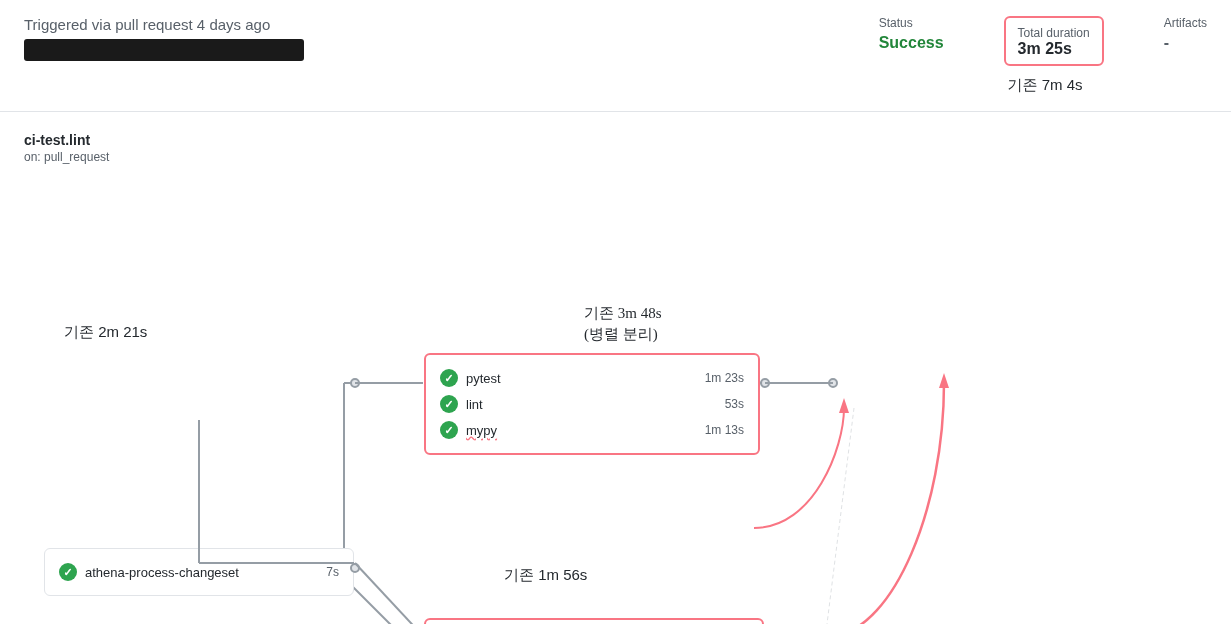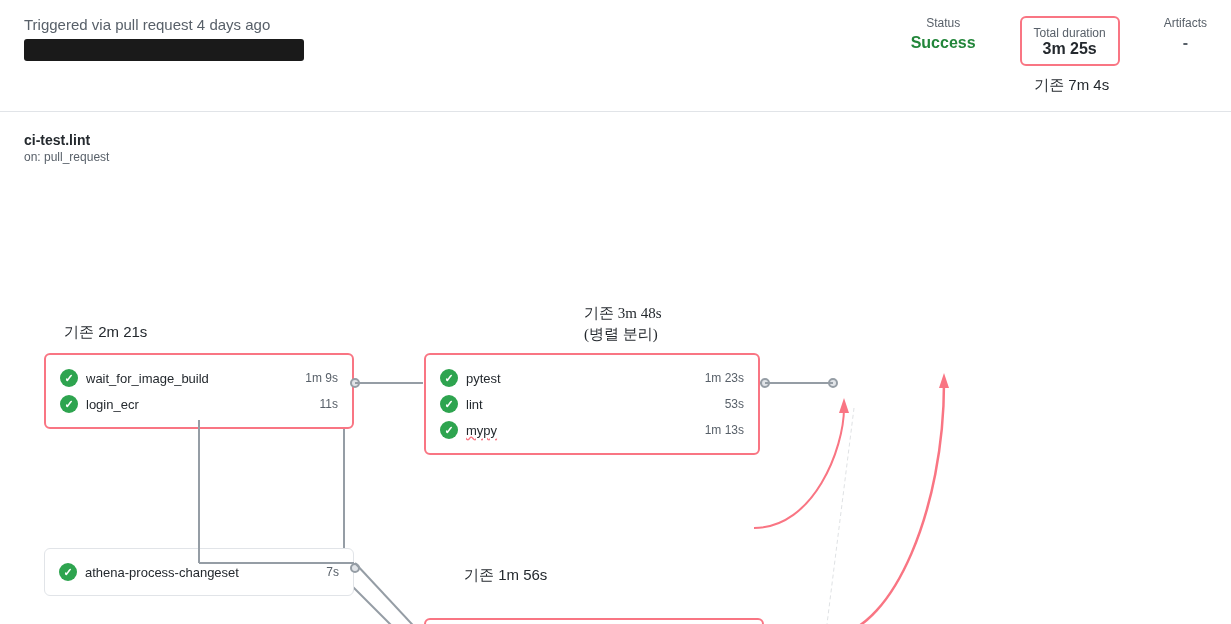--- a/index.html
+++ b/index.html
@@ -30,23 +30,22 @@
 
     .trigger-bar {
       background: #1a1a1a;
       height: 22px;
       width: 280px;
       border-radius: 3px;
     }
 
     .header-meta {
       display: flex;
-      gap: 44px;
+      gap: 60px;
       align-items: flex-start;
-      text-align: center;
     }
 
     .meta-item {
       display: flex;
       flex-direction: column;
       gap: 4px;
     }
 
     .meta-label {
       font-size: 12px;
@@ -240,32 +239,20 @@
 
       <path d="M 730 340 C 790 340, 820 260, 820 220" stroke="#f97583" stroke-width="2" fill="none" stroke-dasharray="none"></path>
       <polygon points="820,210 815,225 825,225" fill="#f97583"></polygon>
 
       <line x1="730" y1="460" x2="800" y2="460" stroke="#959da5" stroke-width="2"></line>
       <line x1="800" y1="460" x2="830" y2="220" stroke="#959da5" stroke-width="1" stroke-dasharray="4,3" opacity="0.3"></line>
     </svg>
 
     <div class="annot" style="left: 40px; top: 135px;">기존 2m 21s</div>
 
-    <div class="job-box highlighted" style="left: 20px; top: 165px; width: 310px;">
-      <div class="job-row">
-        <div class="check-icon"></div>
-        <span class="job-name">wait_for_image_build</span>
-        <span class="job-duration">1m 9s</span>
-      </div>
-      <div class="job-row">
-        <div class="check-icon"></div>
-        <span class="job-name">login_ecr</span>
-        <span class="job-duration">11s</span>
-      </div>
-    </div>
 
     <div class="connector-dot" style="left: 326px; top: 190px;"></div>
 
     <div class="annot" style="left: 560px; top: 115px; line-height: 1.4; font-family: Liberation Serif, serif;">
       <div style="white-space: pre-line;">기존 3m 48s
 (병렬 분리)</div>
     </div>
 
     <div class="job-box highlighted" style="left: 400px; top: 165px; width: 336px;">
       <div class="job-row">
@@ -278,21 +265,21 @@
         <span class="job-name">lint</span>
         <span class="job-duration">53s</span>
       </div>
       <div class="job-row">
         <div class="check-icon"></div>
         <span class="job-name squiggly">mypy</span>
         <span class="job-duration">1m 13s</span>
       </div>
     </div>
 
-    <div class="annot" style="left: 440px; top: 378px;">기존 1m 56s</div>
+    <div class="annot" style="left: 480px; top: 378px;">기존 1m 56s</div>
 
     <div class="connector-dot" style="left: 736px; top: 190px;"></div>
 
     <div class="job-box" style="left: 20px; top: 360px; width: 310px;">
       <div class="job-row">
         <div class="check-icon"></div>
         <span class="job-name">athena-process-changeset</span>
         <span class="job-duration">7s</span>
       </div>
     </div>

